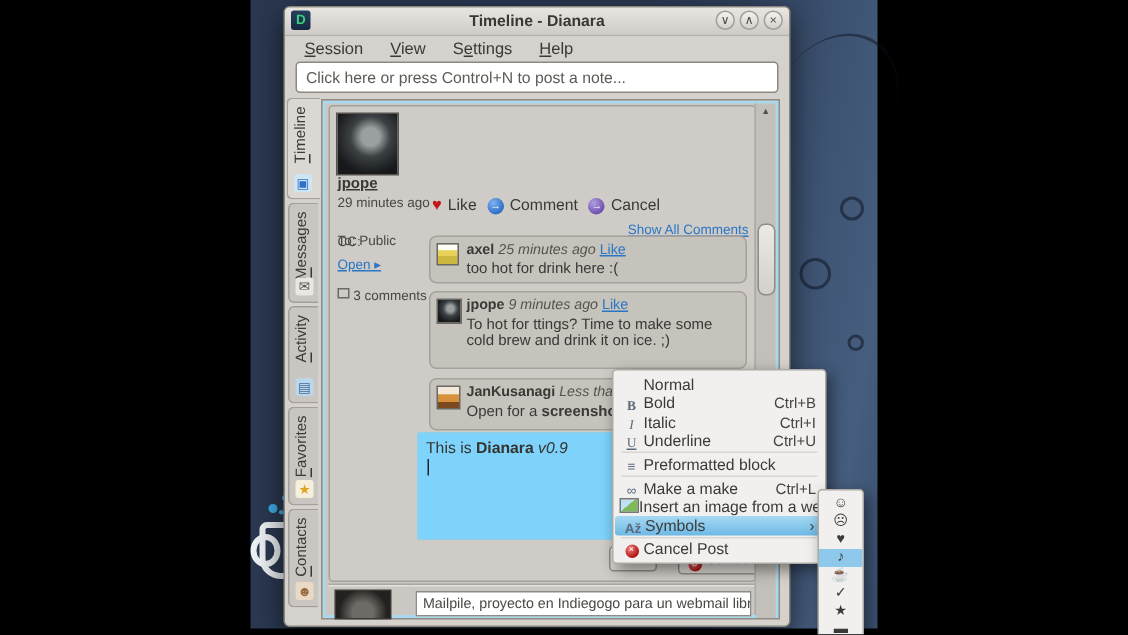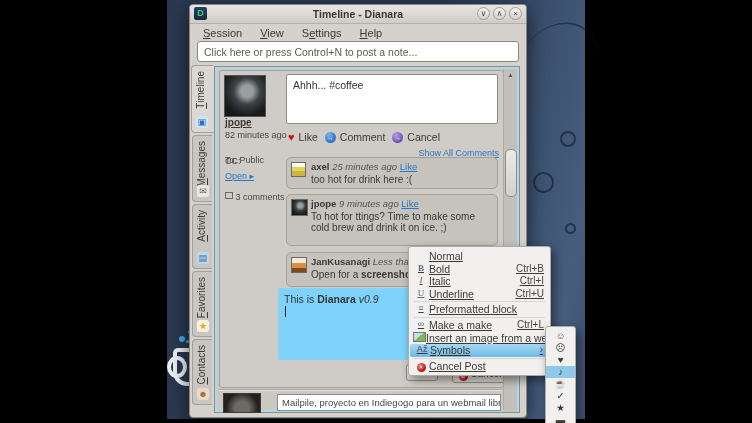--- a/index.html
+++ b/index.html
@@ -76,21 +76,21 @@
   .nextsep{position:absolute;left:4px;top:322px;width:284px;border-top:1px solid #aaa6a0;border-bottom:1px solid #e4e1dd;}
   .next-avatar{position:absolute;left:8px;top:326px;width:36px;height:18px;border:1px solid #3c3a37;
     background:radial-gradient(circle at 50% 80%,#6e6a66 0 30%,#23211f 70%);}
   .next-box{position:absolute;left:62px;top:327px;width:224px;height:17px;background:#fff;
     border:1px solid #8f8b85;font-size:9.5px;color:#4a4844;padding:2px 4px;box-sizing:border-box;
     overflow:hidden;white-space:nowrap;}
   .mini-scroll{position:absolute;right:2px;top:322px;width:13px;height:23px;background:#c3bfba;}
   
   .cmenu{position:absolute;left:408px;top:246px;width:141px;background:#f1f0ee;
     border:1px solid #aeaaa4;border-radius:3px;box-shadow:3px 4px 10px rgba(0,0,0,.45);padding:3px 0;z-index:20;}
-  .mrow{display:flex;align-items:flex-start;height:12.6px;font-size:10.5px;color:#3b3a37;padding:0 6px 0 4px;text-decoration:underline;}
+  .mrow{display:flex;align-items:flex-end;height:12.6px;font-size:10.5px;color:#3b3a37;padding:0 6px 0 4px;}
   .mrow .micon{width:16px;text-align:center;font-size:9px;color:#5b6b7c;}
   .mrow .mlabel{flex:1;white-space:nowrap;}
   .mrow .mshort{font-size:10px;color:#464542;}
   .mrow.hl{background:linear-gradient(#a6d9f3,#6db9e6);border-radius:2px;margin:0 1px;}
   .msep{height:1px;background:#d9d6d1;margin:1px 5px;}
   .imgicon{display:inline-block;width:11px;height:8px;border:1px solid #777;
     background:linear-gradient(140deg,#bfe0f5 45%,#7fba5a 46%);}
   .smenu{position:absolute;left:545px;top:326px;width:29px;background:#f1f0ee;
     border:1px solid #aeaaa4;border-radius:3px;box-shadow:3px 4px 10px rgba(0,0,0,.45);padding:3px 0;z-index:21;}
   .srow{height:12px;text-align:center;font-size:9.5px;color:#3b3a37;line-height:12px;}
@@ -158,30 +158,29 @@
     <div class="vtab" style="top:334px;height:66px;">
       <span class="vlabel"><u>C</u><span>ontacts</span></span>
       <span class="ticon" style="background:#ead9c6;color:#9a6b3f;">☻</span>
     </div>
 
     <div class="timeline">
 
       <div class="post">
         <div class="avatar-lg"></div>
         <div class="meta" style="top:46px;font-size:10px;font-weight:bold;text-decoration:underline;color:#3a3936;">jpope</div>
-        <div class="meta" style="top:59px;">82 minutes ago</div>
+        <div class="meta" style="top:59px;">29 minutes ago</div>
         <div class="meta" style="top:84px;">To: Public</div>
         <div class="meta" style="top:85px;">CC:</div>
         <div class="meta link" style="top:100px;">Open ▸</div>
         <div class="meta" style="top:121px;">
           <span style="display:inline-block;width:6px;height:5px;border:1px solid #6b6964;vertical-align:1px;"></span>
           <span>3 comments</span>
         </div>
 
-        <div class="content-box">Ahhh... #coffee</div>
 
         <div class="actions">
           <span style="color:#c01818;font-size:11px;">♥</span>
           <span style="margin-left:-3px;">Like</span>
           <span class="cicon" style="background:radial-gradient(circle at 35% 30%,#7fb2ef,#2f6fc8 70%);">→</span>
           <span style="margin-left:-3px;">Comment</span>
           <span class="cicon" style="background:radial-gradient(circle at 35% 30%,#b09fe0,#7050b0 70%);">→</span>
           <span style="margin-left:-3px;">Cancel</span>
         </div>
 

